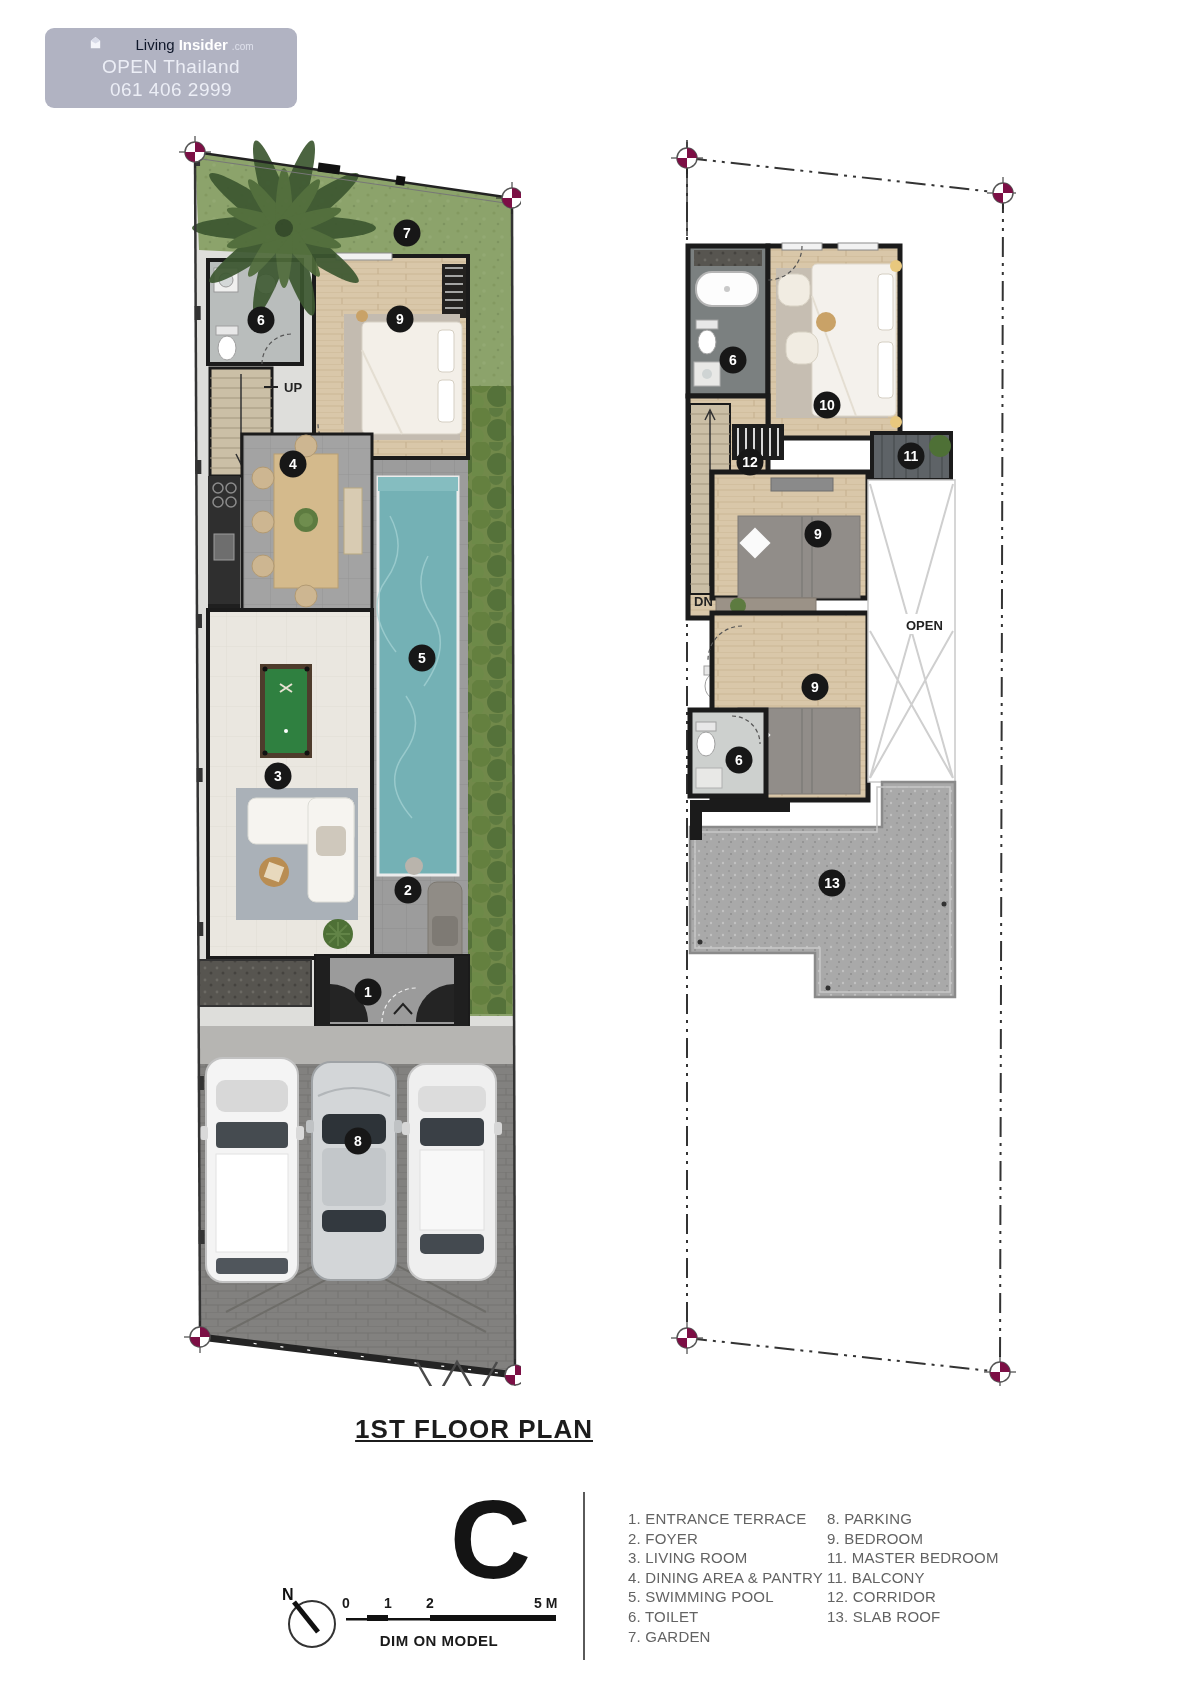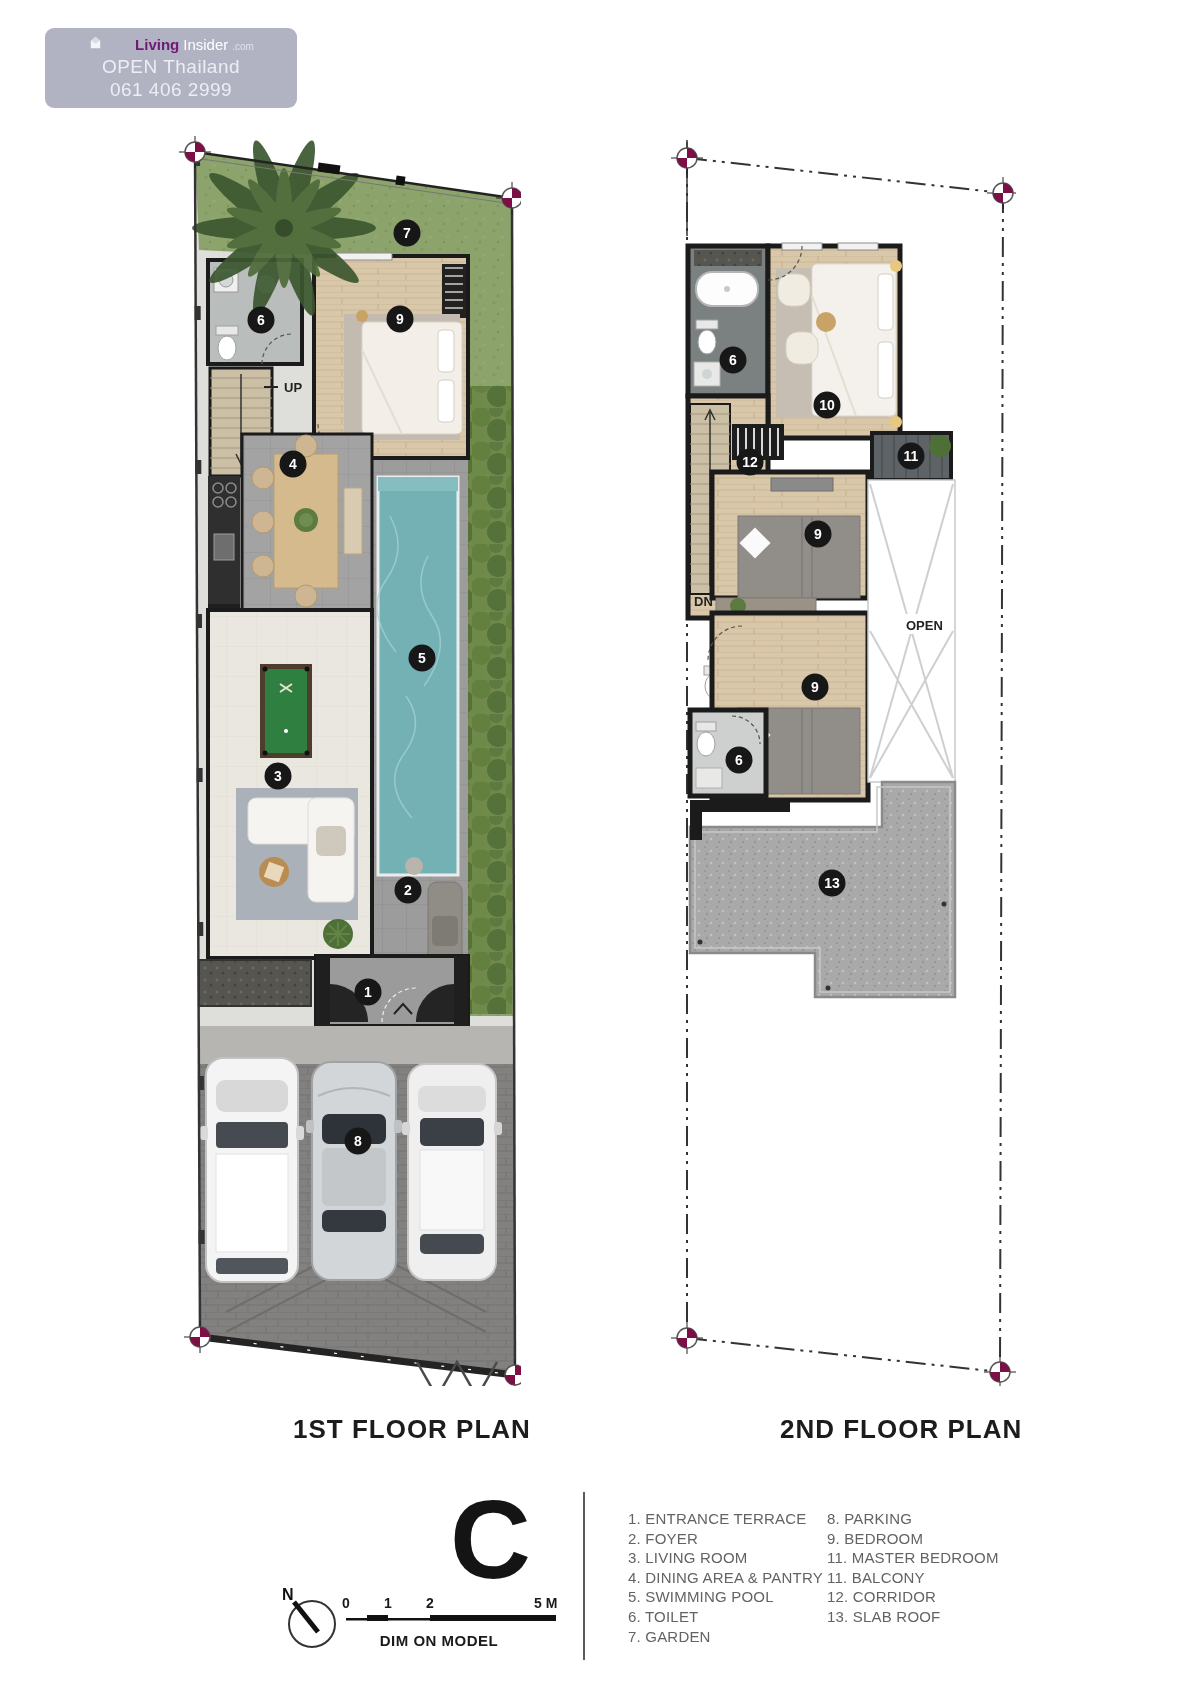--- a/index.html
+++ b/index.html
@@ -3,27 +3,27 @@
 <meta charset="utf-8">
 <style>
   html,body{margin:0;padding:0;background:#fff;}
   #canvas{position:relative;width:1200px;height:1697px;background:#ffffff;overflow:hidden;
           font-family:"Liberation Sans",sans-serif;}
   .abs{position:absolute;}
   
   .wm{left:45px;top:28px;width:252px;height:80px;background:#b1b3c2;border-radius:9px;
       display:flex;flex-direction:column;align-items:center;justify-content:center;color:#eef0f6;}
   .wm-row1{display:flex;align-items:baseline;gap:4px;font-size:15px;line-height:17px;}
-  .wm-light{font-weight:700;color:#701a75;margin-left:28px;}
-  .wm-bold{font-weight:400;color:#ffffff;}
+  .wm-light{font-weight:400;color:#0f172a;margin-left:28px;}
+  .wm-bold{font-weight:700;color:#ffffff;}
   .wm-suffix{font-size:10px;color:#dfe1ec;}
   .wm-line{font-size:19px;line-height:23px;letter-spacing:.5px;color:#eceef6;}
   
-  .ptitle{top:1414px;width:300px;text-align:left;font-size:26px;font-weight:700;
-          letter-spacing:1px;color:#1c1c1c;white-space:nowrap;}
+  .ptitle{top:1414px;width:300px;text-align:right;font-size:26px;font-weight:700;
+          letter-spacing:1px;color:#1c1c1c;white-space:nowrap;text-decoration:underline;}
   
   .typeC{left:450px;top:1492px;font-size:112px;font-weight:700;color:#141414;line-height:.85;}
   
   .lg-divider{left:583px;top:1492px;width:2px;height:168px;background:#5a5a5a;}
   .lg-col{top:1509px;font-size:15px;line-height:19.6px;color:#636363;letter-spacing:.2px;white-space:nowrap;}
   .lg-col1{left:628px;}
   .lg-col2{left:827px;}
   
   svg text{font-family:"Liberation Sans",sans-serif;}
   .badge circle{fill:#171717;}
@@ -460,21 +460,20 @@
         <circle r="13.5"></circle>
         <text y="5">6</text>
       </g>
     <g class="badge" transform="translate(226,747)">
         <circle r="13.5"></circle>
         <text y="5">13</text>
       </g>
   </svg>
 
   <div class="abs ptitle" style="left:293px;">1ST FLOOR PLAN</div>
-  <div class="abs ptitle" style="left:780px;">2ND FLOOR PLAN</div>
 
   <div class="abs typeC">C</div>
 
   <svg class="abs" style="left:272px;top:1582px;" width="76" height="76" viewBox="0 0 76 76">
     <circle cx="40" cy="42" r="23" fill="none" stroke="#333" stroke-width="2"></circle>
     <line x1="46" y1="50" x2="22" y2="20" stroke="#111" stroke-width="5"></line>
     <text x="10" y="18" font-size="16" font-weight="700" fill="#111">N</text>
   </svg>
 
   <svg class="abs" style="left:338px;top:1592px;" width="228" height="64" viewBox="0 0 228 64">

